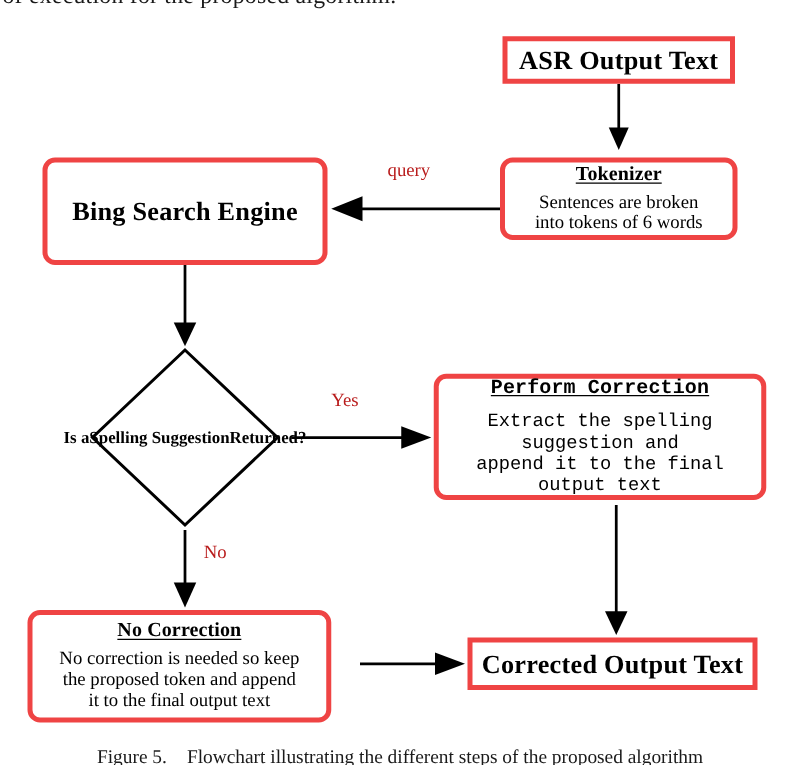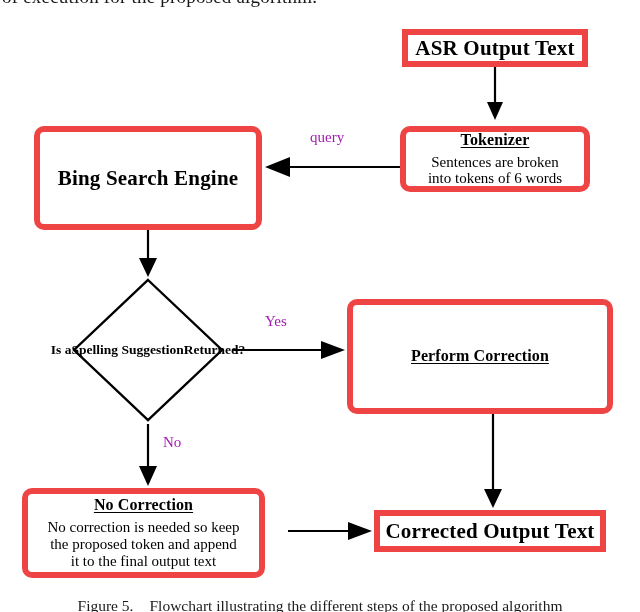--- a/index.html
+++ b/index.html
@@ -49,21 +49,21 @@
     color: #1a1a1a;
     white-space: nowrap;
     text-align: center;
   }
   .caption .cap-num { margin-right: 16px; }
 
   
   .node {
     position: absolute;
     box-sizing: border-box;
-    border: 6px solid #ef4444;
+    border: 4px solid #ef4444;
     background: #ffffff;
     display: flex;
     flex-direction: column;
     align-items: center;
     justify-content: center;
     text-align: center;
     line-height: 1.18;
   }
   .node.rounded { border-radius: 10px; }
   .node.sharp   { border-radius: 0; }
@@ -130,21 +130,21 @@
   .edge line, .edge path {
     stroke: #000000;
     stroke-width: 2.2;
     fill: none;
   }
   .arrowhead { fill: #000000; stroke: none; }
 
   .edge-label {
     position: absolute;
     font-size: 15px;
-    color: #a21caf;
+    color: #b91c1c;
     white-space: nowrap;
   }
 </style>
 </head>
 <body>
 
 <div id="page">
 
   <div class="clipped-top">of execution for the proposed algorithm.</div>
 
@@ -197,37 +197,41 @@
   </div>
 
   <div class="node rounded" style="left:400px; top:126px; width:190px; height:66px;">
     <div class="node-title underlined">Tokenizer</div>
     <div class="node-body">
       <span class="ln">Sentences are broken</span>
       <span class="ln">into tokens of 6 words</span>
     </div>
   </div>
 
-  <div class="node rounded" style="left:34px; top:126px; width:228px; height:104px;">
+  <div class="node rounded" style="left:34px; top:126px; width:228px; height:86px;">
     <div class="node-title big">Bing Search Engine</div>
   </div>
 
   <div class="diamond-wrap" style="left:72px; top:278px; width:152px; height:144px;">
     <svg width="152" height="144" viewBox="0 0 152 144">
       <polygon points="76,2 150,72 76,142 2,72" fill="#ffffff" stroke="#000000" stroke-width="2.4"></polygon>
     </svg>
     <div class="diamond-label">
       <span class="ln">Is a</span>
       <span class="ln">Spelling Suggestion</span>
       <span class="ln">Returned?</span>
     </div>
   </div>
 
-  <div class="node rounded" style="left:347px; top:299px; width:266px; height:115px;">
+  <div class="node rounded" style="left:347px; top:299px; width:266px; height:101px;font-family:Liberation Mono, monospace;">
     <div class="node-title underlined">Perform Correction</div>
+    <div class="node-body" style="margin-top:10px;">
+      <span class="ln">Extract the spelling suggestion and</span>
+      <span class="ln">append it to the final output text</span>
+    </div>
   </div>
 
   <div class="node rounded" style="left:22px; top:488px; width:243px; height:90px;">
     <div class="node-title underlined">No Correction</div>
     <div class="node-body">
       <span class="ln">No correction is needed so keep</span>
       <span class="ln">the proposed token and append</span>
       <span class="ln">it to the final output text</span>
     </div>
   </div>

